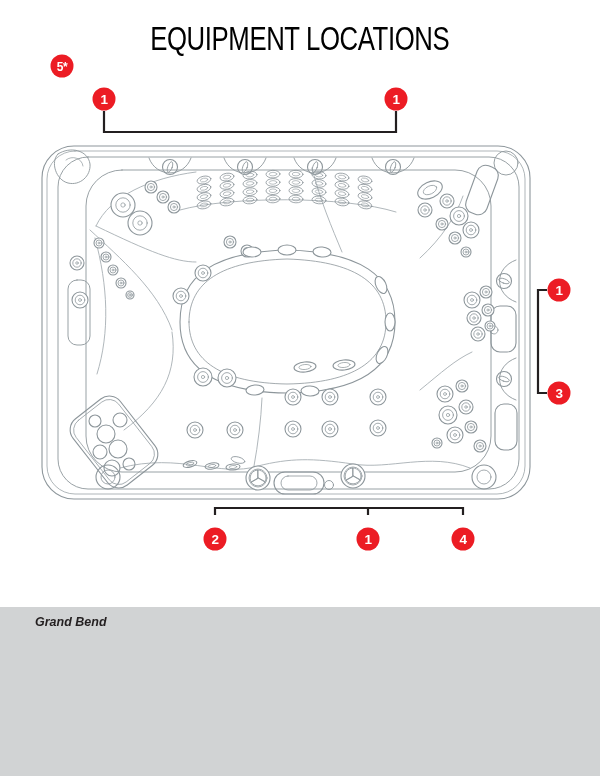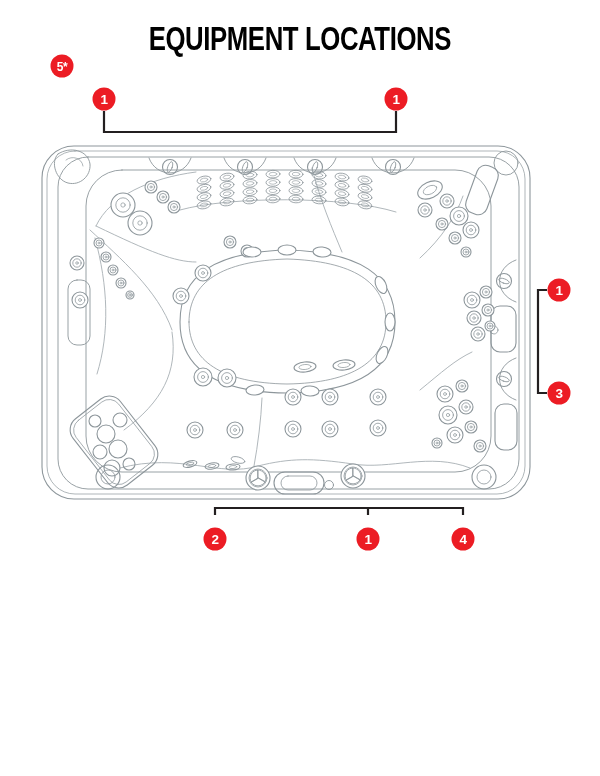--- a/index.html
+++ b/index.html
@@ -1,20 +1,20 @@
 <!DOCTYPE html>
 <html><head>
 <meta charset="utf-8">
 <style>
   html,body{margin:0;padding:0;background:#fff;}
   .page{position:relative;width:600px;height:776px;background:#ffffff;overflow:hidden;
         font-family:"Liberation Sans","DejaVu Sans",sans-serif;color:#231f20;}
   
   .title{position:absolute;top:20px;left:0;width:600px;text-align:center;
-         font-size:33px;font-weight:700;letter-spacing:-.5px;color:#000;}
+         font-size:33px;font-weight:400;letter-spacing:-.5px;color:#000;}
   .title .squeeze{display:inline-block;transform:scaleX(.78);transform-origin:center;white-space:nowrap;}
   
   .diagram-svg{position:absolute;left:0;top:0;width:600px;height:607px;}
   
   .marker{position:absolute;width:23px;height:23px;border-radius:50%;background:#ec1c24;
           color:#fff;font-weight:700;font-size:13.5px;display:flex;align-items:center;justify-content:center;
           transform:translate(-50%,-50%);line-height:1;letter-spacing:-.5px;}
   
   .legend{position:absolute;left:0;top:607px;width:600px;height:169px;background:#d1d3d4;}
   .legend-title{position:absolute;left:35px;top:8px;font-size:12.5px;font-weight:700;font-style:italic;}
@@ -356,14 +356,18 @@
 
   <div class="marker" style="left:62px;top:66px;font-size:12px;">5*</div>
   <div class="marker" style="left:104px;top:99px;">1</div>
   <div class="marker" style="left:396px;top:99px;">1</div>
   <div class="marker" style="left:559px;top:290px;">1</div>
   <div class="marker" style="left:559px;top:393px;">3</div>
   <div class="marker" style="left:215px;top:539px;">2</div>
   <div class="marker" style="left:368px;top:539px;">1</div>
   <div class="marker" style="left:463px;top:539px;">4</div>
 
+  <div class="legend">
+    <div class="legend-title">Grand Bend</div>
+
+  </div>
 
 </div>
 
 </body></html>

